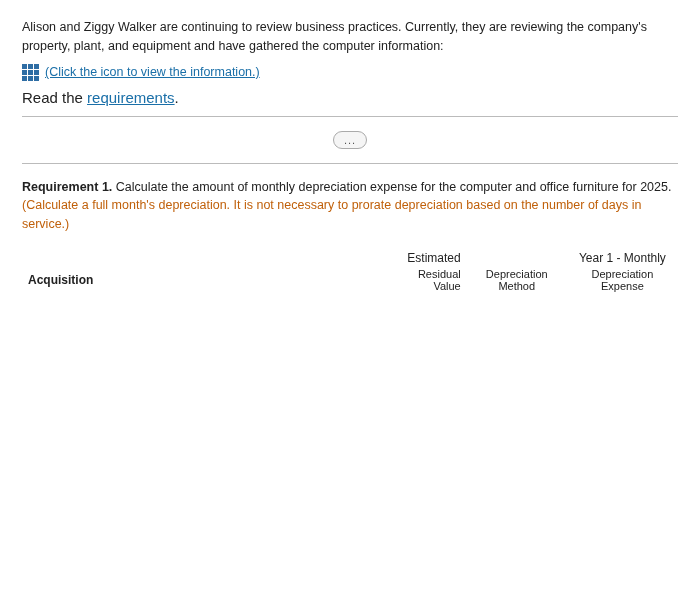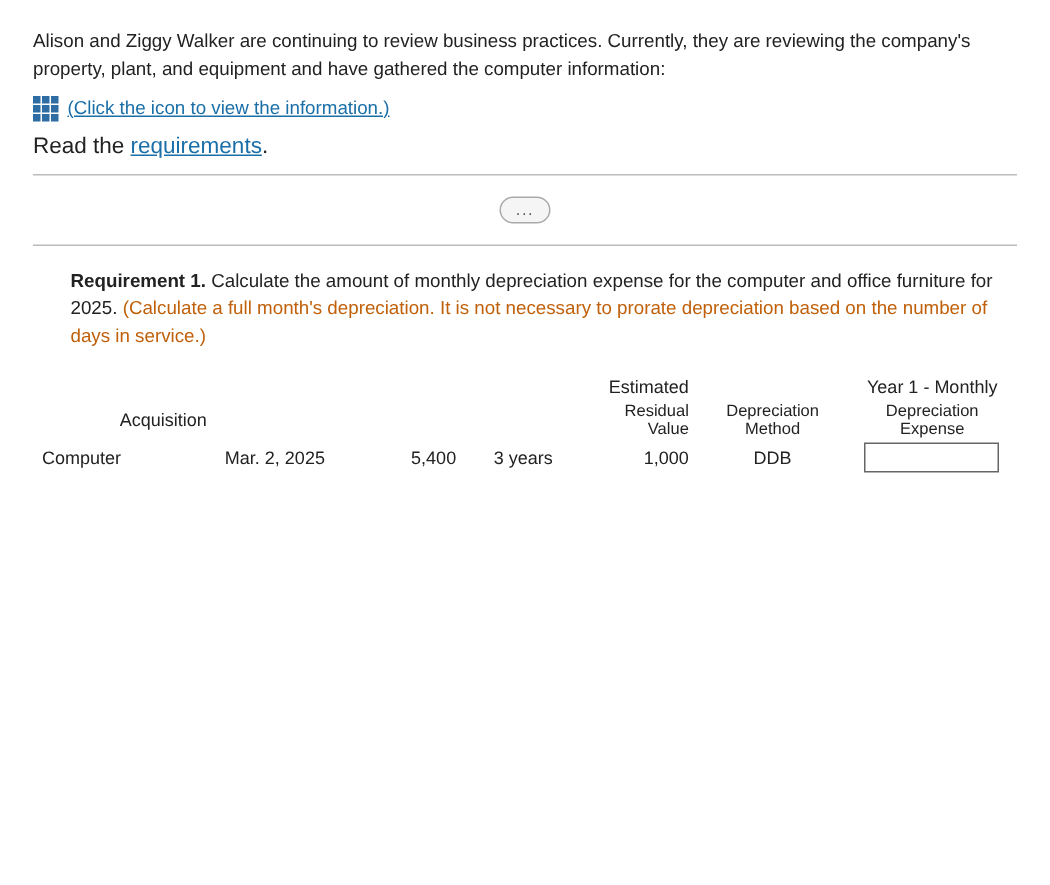--- a/index.html
+++ b/index.html
@@ -85,21 +85,20 @@
     }
 
     .section-divider {
       border: none;
       border-top: 1px solid #bbb;
       margin: 0 0 14px 0;
     }
 
     .requirement-block {
       margin-bottom: 14px;
-      margin-left: 25px;
     }
 
     .requirement-title {
       font-size: 12.5px;
       line-height: 1.5;
       margin-bottom: 4px;
     }
 
     .requirement-title strong {
       font-weight: bold;
@@ -225,35 +224,24 @@
     <tr class="header-row-1">
       <th class="col-asset"></th>
       <th class="col-acq-date"></th>
       <th class="col-cost"></th>
       <th class="col-est-life"></th>
       <th class="col-residual header-group-top">Estimated</th>
       <th class="col-dep-method"></th>
       <th class="col-expense header-group-top">Year 1 - Monthly</th>
     </tr>
     <tr class="header-row-1">
-      <th class="col-asset" style="text-align:right;">Acquisition</th>
+      <th class="col-asset" style="text-align:left;font-weight:bold;">Acquisition</th>
       <th class="col-acq-date" style="text-align:center;"></th>
       <th class="col-cost"></th>
       <th class="col-est-life"></th>
       <th class="col-residual header-group-top" style="font-size:11px;">Residual Value</th>
       <th class="col-dep-method" style="text-align:center;font-size:11px;">Depreciation Method</th>
       <th class="col-expense header-group-top" style="font-size:11px;">Depreciation Expense</th>
     </tr>
   </thead>
   <tbody>
-    <tr class="no-border">
-      <td>Computer</td>
-      <td>Mar. 2, 2025</td>
-      <td class="num">5,400</td>
-      <td class="center">3 years</td>
-      <td class="num">1,000</td>
-      <td class="center">DDB</td>
-      <td class="center">
-        <input type="text" class="input-cell" style="width: 90px; height: 20px; border: 1px solid rgb(102, 102, 102);">
-      </td>
-    </tr>
   </tbody>
 </table>
 
 </body></html>

